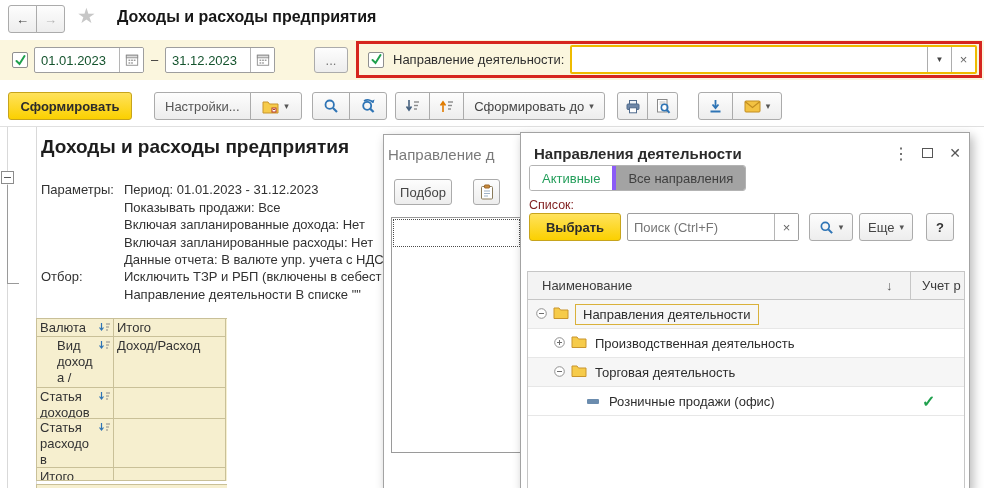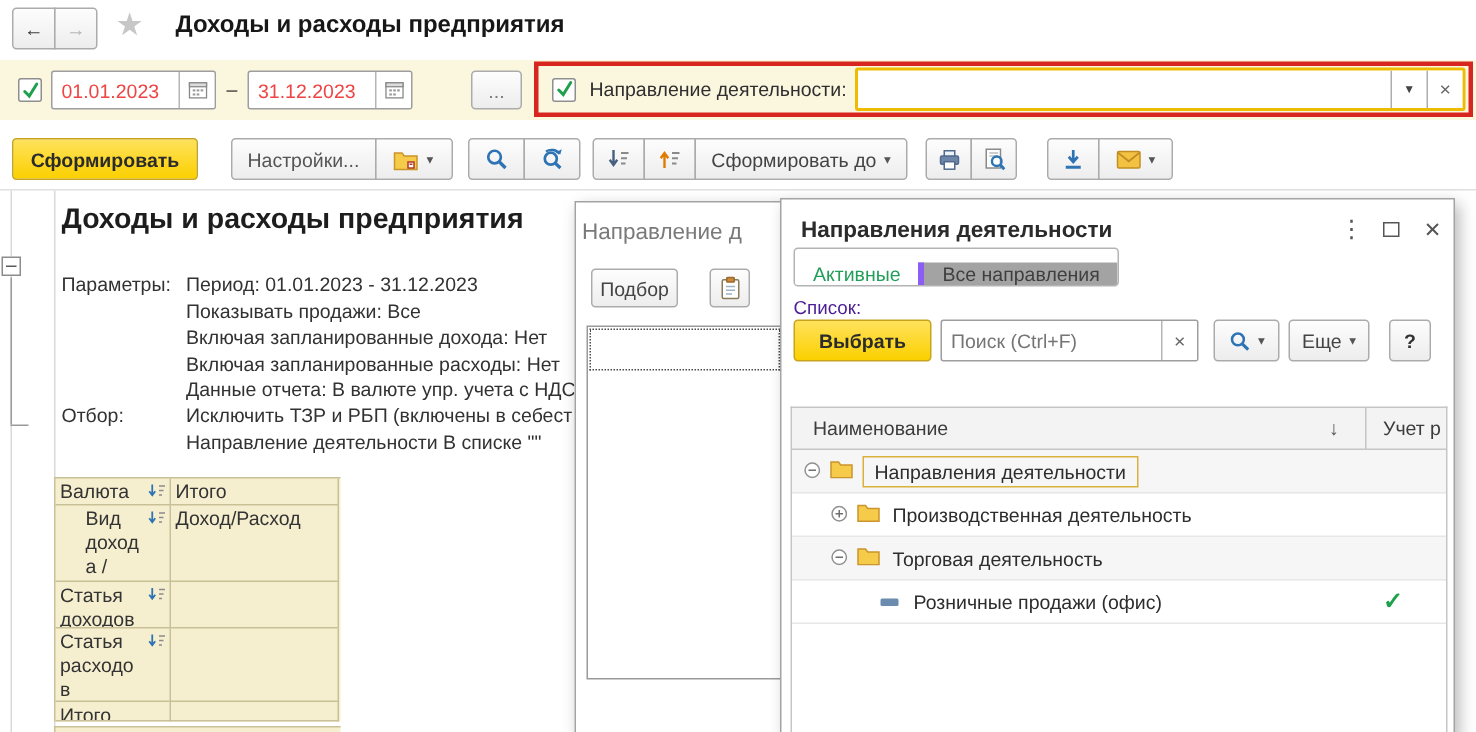--- a/index.html
+++ b/index.html
@@ -22,21 +22,21 @@
   .grp { display:inline-flex; }
   .grp .btn { border-radius:0; margin-left:-1px; }
   .grp .btn:first-child { border-radius:3px 0 0 3px; margin-left:0; }
   .grp .btn:last-child { border-radius:0 3px 3px 0; }
   .caret { font-size:9px; color:#555; }
   
   .cb { width:16px; height:16px; background:#fff; border:1px solid #8f8f8f; border-radius:2px;
         display:inline-flex; align-items:center; justify-content:center; }
   
   .field { display:inline-flex; align-items:center; background:#fff; border:1px solid #9e9e9e; border-radius:2px; height:26px; overflow:hidden; }
-  .field input { border:0; outline:0; flex:1; height:100%; padding:0 6px; font:13px "Liberation Sans",sans-serif; color:#ef4444; min-width:0; background:transparent; }
+  .field input { border:0; outline:0; flex:1; height:100%; padding:0 6px; font:13px "Liberation Sans",sans-serif; color:#14532d; min-width:0; background:transparent; }
   .field .fbtn { width:24px; height:100%; display:flex; align-items:center; justify-content:center; border-left:1px solid #b5b5b5; background:#fff; }
   
   .pline { height:17.5px; line-height:17.5px; white-space:nowrap; overflow:hidden; color:#323232; }
   
   .gtable { border-top:1px solid #c9c098; border-left:1px solid #c9c098; background:#f6efcf; }
   .grow { display:flex; }
   .gcell { border-right:1px solid #c9c098; border-bottom:1px solid #c9c098; padding:1px 3px; line-height:16px;
            overflow:hidden; position:relative; color:#333; }
   .gc1 { width:77px; padding-right:18px; overflow-wrap:anywhere; }
   .gc2 { width:112px; white-space:nowrap; }
@@ -333,26 +333,26 @@
     <div class="winbtn abs" style="left:370px; top:10px; font-size:16px;">
       <span>⋮</span>
     </div>
     <div class="winbtn abs" style="left:396px; top:10px;">
       <div style="width:11px; height:10px; border:1.5px solid #565656;"></div>
     </div>
     <div class="winbtn abs" style="left:424px; top:10px; font-size:14px;">
       <span>✕</span>
     </div>
 
-    <div class="tabgrp abs" style="left:8px; top:32px;align-items:flex-end;">
+    <div class="tabgrp abs" style="left:8px; top:32px;">
       <div class="tab active">Активные</div>
       <div class="tab inactive">Все направления</div>
     </div>
 
-    <div class="abs" style="left:8px; top:65px; font-size:12.5px; color:#4c1d95;">Список:</div>
+    <div class="abs" style="left:8px; top:65px; font-size:12.5px; color:#7f1d1d;">Список:</div>
 
     <div class="btn btn-yellow abs" style="left:8px; top:80px; width:92px;">Выбрать</div>
 
     <div class="field abs" style="left:106px; top:80px; width:172px; height:28px;">
       <input style="color: rgb(34, 34, 34);" placeholder="Поиск (Ctrl+F)">
       <span class="fbtn" style="color:#666;">
         <span>×</span>
       </span>
     </div>
 

